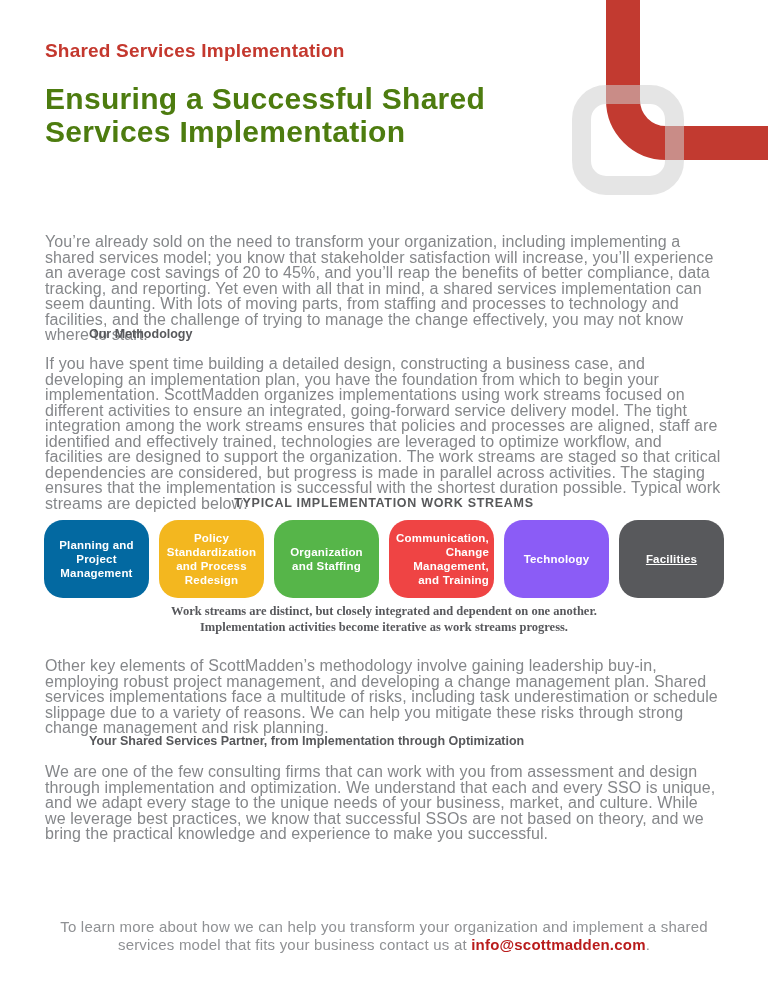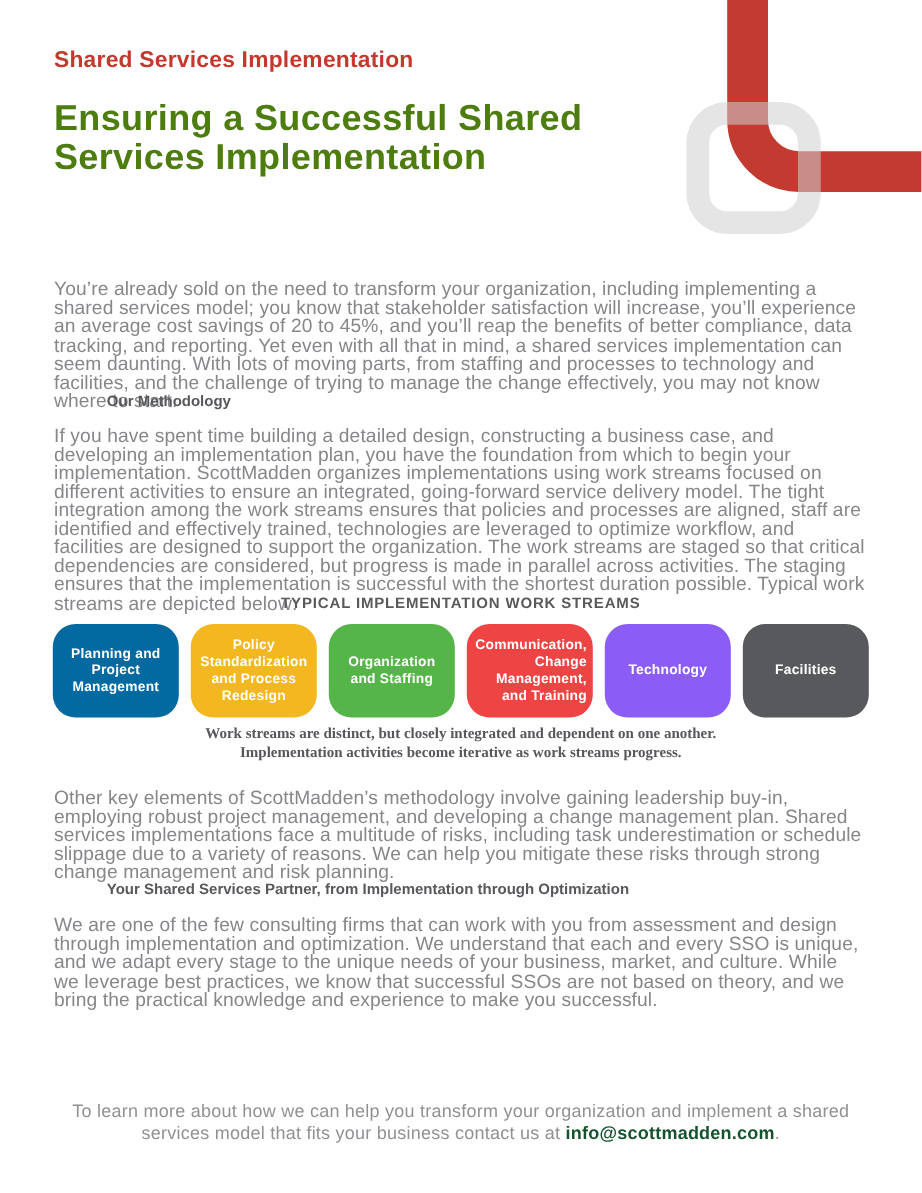--- a/index.html
+++ b/index.html
@@ -79,21 +79,21 @@
     position: absolute; left: 0; top: 603px; width: 768px;
     text-align: center; font-size: 12.5px; font-weight: bold;
     color: #57585c; line-height: 16px; font-family: Liberation Serif, serif;
   }
   .footer {
     position: absolute; left: 54px; top: 918px; width: 660px;
     text-align: center; font-size: 15px; color: #8f9194;
     line-height: 18px; letter-spacing: 0.2px;
   }
   .footer a {
-    color: #14532d; font-weight: bold; text-decoration: none;
+    color: #b91c1c; font-weight: bold; text-decoration: none;
   }
 </style>
 </head>
 <body>
 
 <div class="page">
 
   <div class="deco-red"></div>
   <div class="deco-gray"></div>
 
@@ -119,21 +119,21 @@
     </div>
     <div class="wbox" style="background: rgb(86, 181, 73);">
       <span>Organization and Staffing</span>
     </div>
     <div class="wbox" style="background: #ef4444; text-align: right;">
       <span>Communication, Change Management, and Training</span>
     </div>
     <div class="wbox" style="background: #8b5cf6;">
       <span>Technology</span>
     </div>
-    <div class="wbox" style="background: rgb(88, 89, 92);">
+    <div class="wbox" style="background: rgb(88, 89, 92); text-decoration: underline;">
       <span>Facilities</span>
     </div>
   </div>
 
   <div class="caption">
     <div>Work streams are distinct, but closely integrated and dependent on one another.</div>
     <div>Implementation activities become iterative as work streams progress.</div>
   </div>
 
   <div class="para p3">Other key elements of ScottMadden’s methodology involve gaining leadership buy-in, employing robust project management, and developing a change management plan. Shared services implementations face a multitude of risks, including task underestimation or schedule slippage due to a variety of reasons. We can help you mitigate these risks through strong change management and risk planning.</div>

